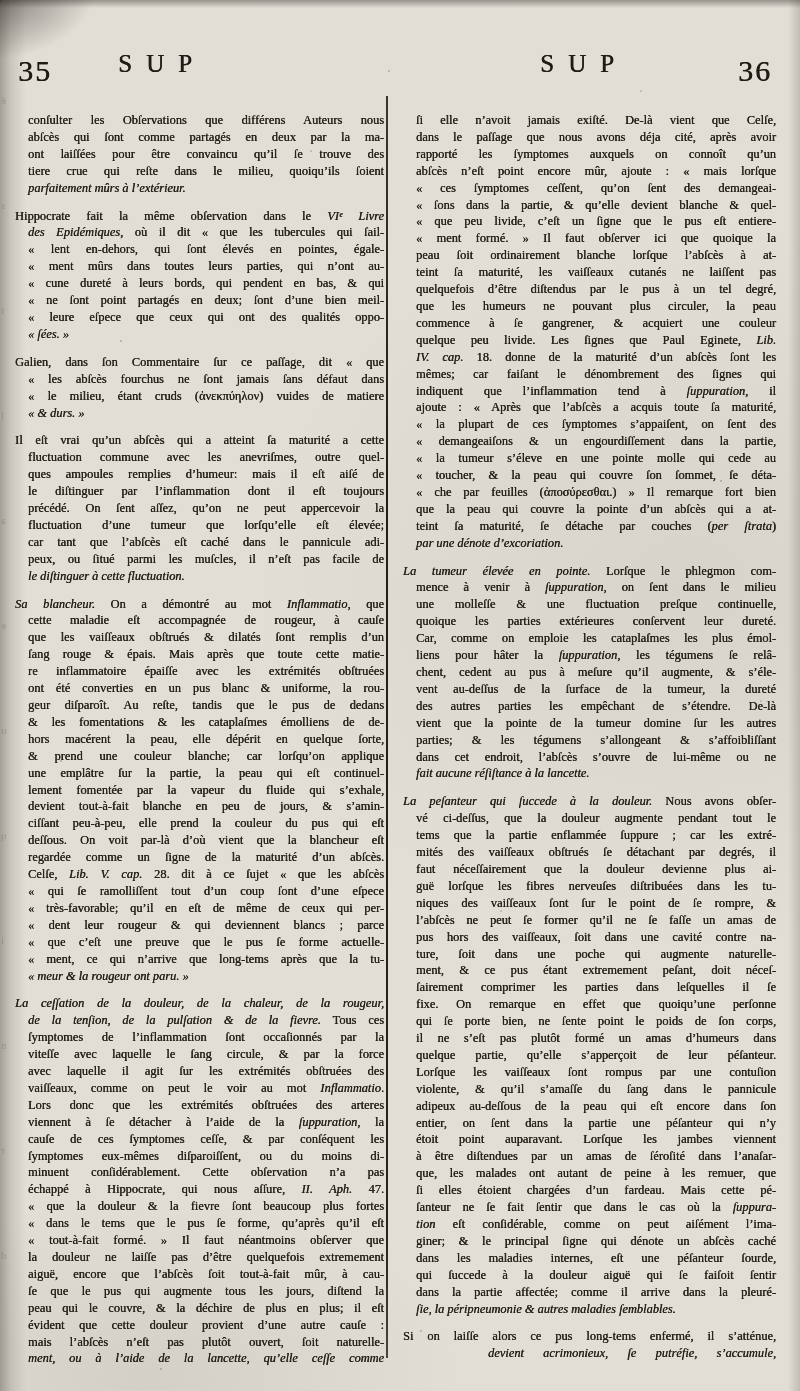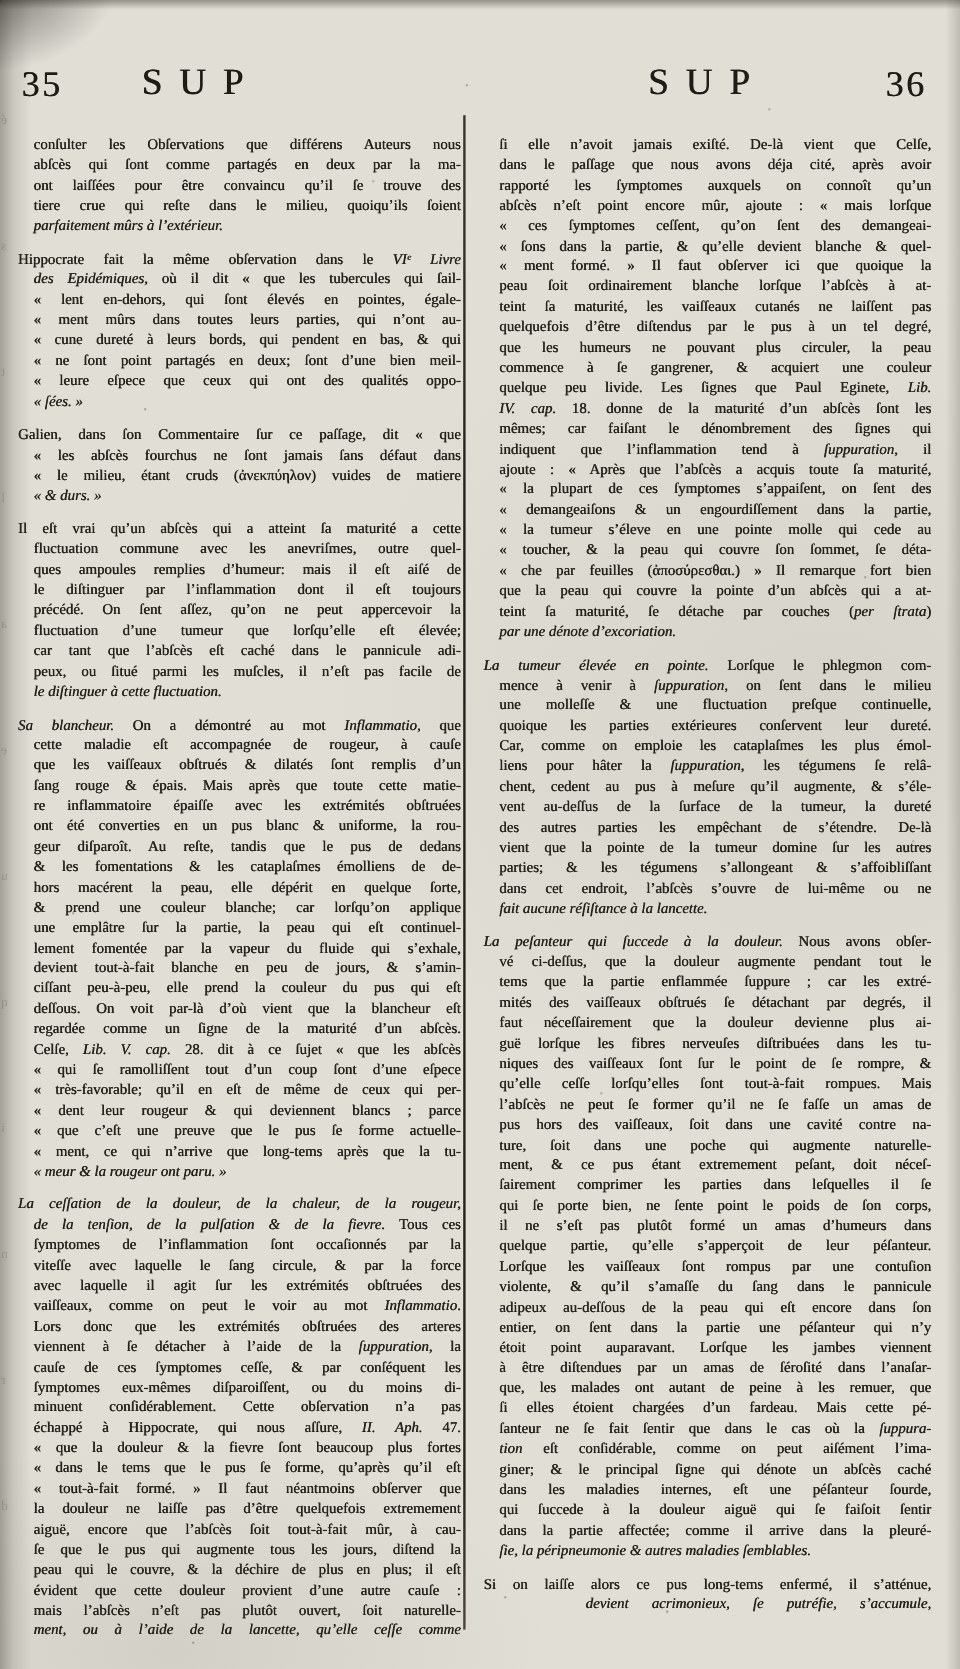--- a/index.html
+++ b/index.html
@@ -33,21 +33,21 @@
     position:absolute;left:1px;font-size:11px;line-height:1;
     color:#6e6a5f;opacity:.38;transform:scaleX(-1);filter:blur(.6px);
   }
   .header-number{
     position:absolute;top:54px;font-size:30px;
     letter-spacing:2px;color:#1f1c17;text-shadow:.4px 0 0 currentColor;
   }
   #pn-left{left:18px;}
   #pn-right{left:738px;}
   .running-title{
-    position:absolute;top:50px;font-size:31px;letter-spacing:14px;
+    position:absolute;top:50px;font-size:25px;letter-spacing:14px;
     color:#1f1c17;text-shadow:.5px 0 0 currentColor;
   }
   #title-left{left:118px;}
   #title-right{left:540px;}
   .divider{
     position:absolute;left:386px;top:96px;width:2px;height:1262px;
     background:linear-gradient(180deg,#3a352e, #211e19 30%, #272318 90%, #4a443a);
   }
   .column{position:absolute;top:112px;}
   #col-left{left:15px;width:369px;}
@@ -180,20 +180,21 @@
       </div>
     </div>
   <div class="column" id="col-right">
       <div class="block cont">
         <div class="line first"><span>ſi elle n’avoit jamais exiſté. De-là vient que Celſe,</span></div>
         <div class="line"><span>dans le paſſage que nous avons déja cité, après avoir</span></div>
         <div class="line"><span>rapporté les ſymptomes auxquels on connoît qu’un</span></div>
         <div class="line"><span>abſcès n’eſt point encore mûr, ajoute : « mais lorſque</span></div>
         <div class="line"><span>« ces ſymptomes ceſſent, qu’on ſent des demangeai-</span></div>
         <div class="line"><span>« ſons dans la partie, &amp; qu’elle devient blanche &amp; quel-</span></div>
+        <div class="line"><span>« que peu livide, c’eſt un ſigne que le pus eſt entiere-</span></div>
         <div class="line"><span>« ment formé. » Il faut obſerver ici que quoique la</span></div>
         <div class="line"><span>peau ſoit ordinairement blanche lorſque l’abſcès à at-</span></div>
         <div class="line"><span>teint ſa maturité, les vaiſſeaux cutanés ne laiſſent pas</span></div>
         <div class="line"><span>quelquefois d’être diſtendus par le pus à un tel degré,</span></div>
         <div class="line"><span>que les humeurs ne pouvant plus circuler, la peau</span></div>
         <div class="line"><span>commence à ſe gangrener, &amp; acquiert une couleur</span></div>
         <div class="line"><span>quelque peu livide. Les ſignes que Paul Eginete, </span><i>Lib.</i></div>
         <div class="line"><i>IV. cap.</i><span> 18. donne de la maturité d’un abſcès ſont les</span></div>
         <div class="line"><span>mêmes; car faiſant le dénombrement des ſignes qui</span></div>
         <div class="line"><span>indiquent que l’inflammation tend à </span><i>ſuppuration</i><span>, il</span></div>
@@ -223,26 +224,26 @@
         <div class="line last"><span>fait aucune réſiſtance à la lancette.</span></div>
       </div>
       <div class="block">
         <div class="line first"><i>La peſanteur qui ſuccede à la douleur.</i><span> Nous avons obſer-</span></div>
         <div class="line"><span>vé ci-deſſus, que la douleur augmente pendant tout le</span></div>
         <div class="line"><span>tems que la partie enflammée ſuppure ; car les extré-</span></div>
         <div class="line"><span>mités des vaiſſeaux obſtrués ſe détachant par degrés, il</span></div>
         <div class="line"><span>faut néceſſairement que la douleur devienne plus ai-</span></div>
         <div class="line"><span>guë lorſque les fibres nerveuſes diſtribuées dans les tu-</span></div>
         <div class="line"><span>niques des vaiſſeaux ſont ſur le point de ſe rompre, &amp;</span></div>
-        <div class="line"><span>qu’elle ceſſe lorſqu’elles ſont tout-à-fait rompues. Mais</span></div>
         <div class="line"><span>l’abſcès ne peut ſe former qu’il ne ſe faſſe un amas de</span></div>
         <div class="line"><span>pus hors des vaiſſeaux, ſoit dans une cavité contre na-</span></div>
         <div class="line"><span>ture, ſoit dans une poche qui augmente naturelle-</span></div>
         <div class="line"><span>ment, &amp; ce pus étant extremement peſant, doit néceſ-</span></div>
         <div class="line"><span>ſairement comprimer les parties dans leſquelles il ſe</span></div>
+        <div class="line"><span>fixe. On remarque en effet que quoiqu’une perſonne</span></div>
         <div class="line"><span>qui ſe porte bien, ne ſente point le poids de ſon corps,</span></div>
         <div class="line"><span>il ne s’eſt pas plutôt formé un amas d’humeurs dans</span></div>
         <div class="line"><span>quelque partie, qu’elle s’apperçoit de leur péſanteur.</span></div>
         <div class="line"><span>Lorſque les vaiſſeaux ſont rompus par une contuſion</span></div>
         <div class="line"><span>violente, &amp; qu’il s’amaſſe du ſang dans le pannicule</span></div>
         <div class="line"><span>adipeux au-deſſous de la peau qui eſt encore dans ſon</span></div>
         <div class="line"><span>entier, on ſent dans la partie une péſanteur qui n’y</span></div>
         <div class="line"><span>étoit point auparavant. Lorſque les jambes viennent</span></div>
         <div class="line"><span>à être diſtendues par un amas de ſéroſité dans l’anaſar-</span></div>
         <div class="line"><span>que, les malades ont autant de peine à les remuer, que</span></div>

